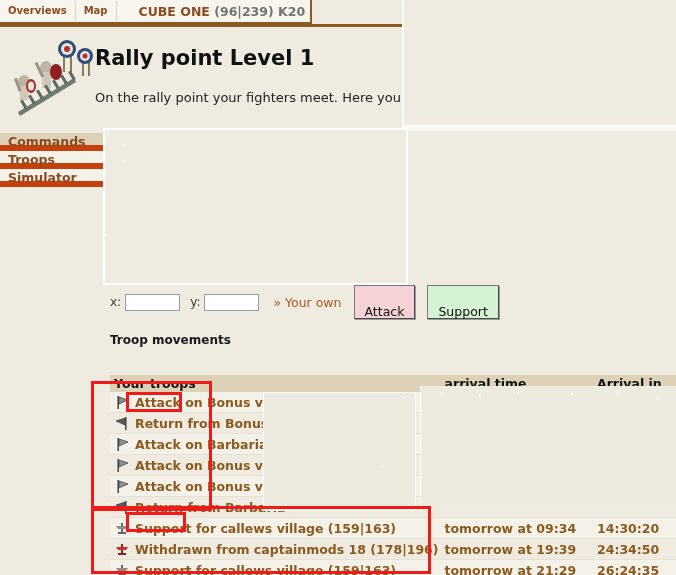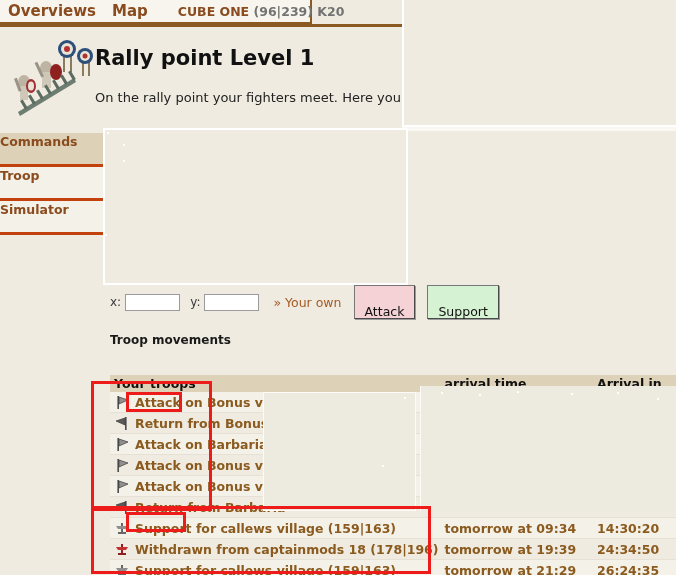--- a/index.html
+++ b/index.html
@@ -30,21 +30,21 @@
   }
   #topnav-underline {
     position: absolute;
     left: 0; top: 24px;
     width: 404px; height: 3px;
     background: #8a5a22;
   }
   .nav-item {
     color: #8a4b1e;
     font-weight: bold;
-    font-size: 15px;
+    font-size: 10px;
     padding: 0 8px;
     line-height: 20px;
     white-space: nowrap;
   }
   .nav-sep {
     width: 1px; height: 20px; background: #d8d2c2;
   }
   #nav-village {
     color: #8a4b1e;
     font-weight: bold;
@@ -101,28 +101,28 @@
     background: #faf8f2;
   }
 
   
   #sidebar {
     position: absolute;
     left: 0; top: 133px;
     width: 103px;
   }
   .side-item {
-    height: 34px;
+    height: 18px;
     line-height: 18px;
     font-size: 12.5px;
     font-weight: bold;
     color: #8a4b1e;
-    padding-left: 0;
+    padding-left: 8px;
     background: #f4f1e8;
-    border-bottom: 3px solid #c2410c;
+    border-bottom: 6px solid #c2410c;
     box-sizing: border-box;
     white-space: nowrap;
   }
   .side-item.active {
     background: #ddd2b8;
   }
 
   
   #content-box {
     position: absolute;
@@ -337,21 +337,21 @@
   </svg>
   <div id="page-title">Rally point Level 1</div>
   <div id="page-desc">On the rally point your fighters meet. Here you c</div>
 </div>
 
 <div id="right-panel-mask"></div>
 <div id="right-panel-mask2"></div>
 
 <div id="sidebar">
   <div class="side-item active">Commands</div>
-  <div class="side-item">Troop</div>
+  <div class="side-item">Troops</div>
   <div class="side-item">Simulator</div>
 </div>
 
 <div id="content-box">
   <span class="ghost-dot" style="left:2px;  top:2px;"></span>
   <span class="ghost-dot" style="left:18px; top:14px;"></span>
   <span class="ghost-dot" style="left:18px; top:30px;"></span>
   <span class="ghost-dot" style="left:0px;  top:104px;"></span>
 </div>
 

